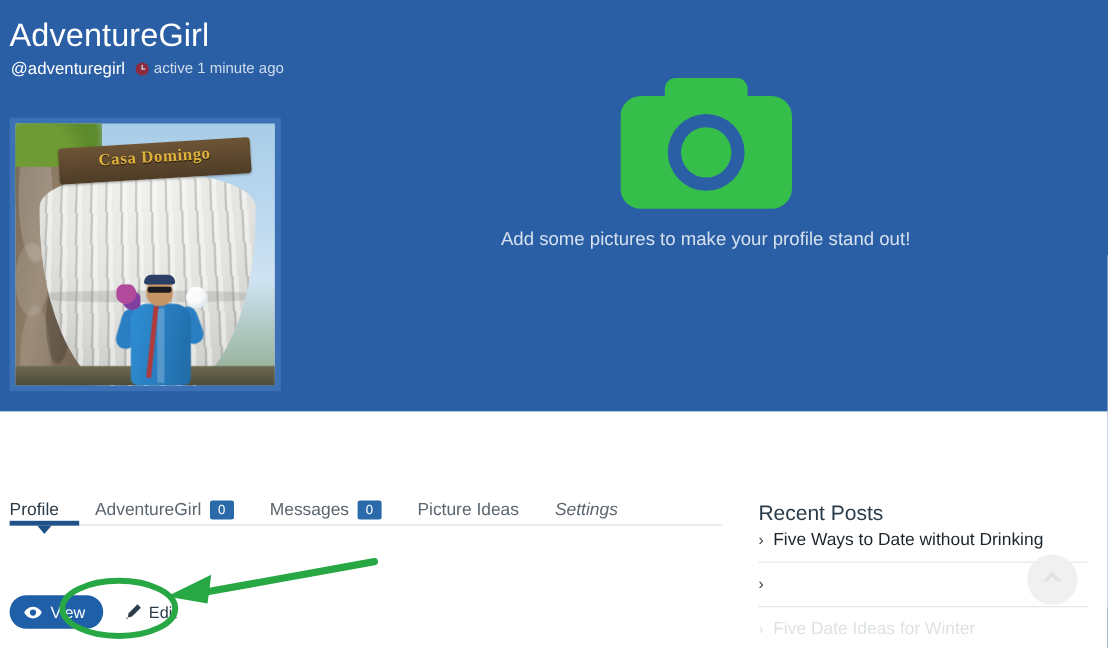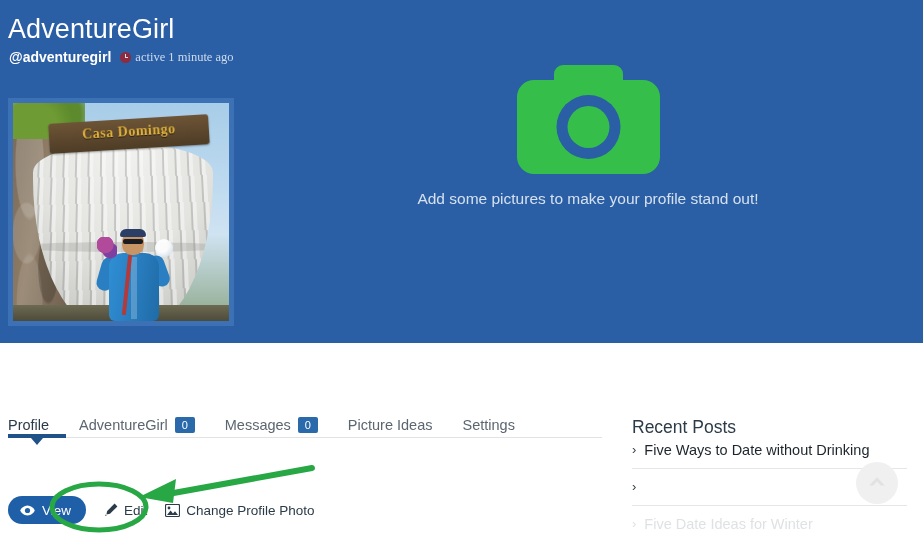--- a/index.html
+++ b/index.html
@@ -43,21 +43,21 @@
   .meta-row {
     position: absolute;
     left: 9px; top: 48px;
     display: flex;
     align-items: center;
     height: 18px;
     white-space: nowrap;
   }
   .user-nicename {
     font-size: 14px;
-    font-weight: bold;
+    font-weight: normal;
     color: #ffffff;
     line-height: 18px;
   }
   .activity-wrap {
     display: flex;
     align-items: center;
     margin-left: 9px;
   }
   .clock-icon {
     width: 11px; height: 11px;
@@ -78,21 +78,20 @@
     content: "";
     position: absolute;
     left: 5px; top: 5.5px;
     width: 3px; height: 1px;
     background: #d8e2ee;
   }
   .activity-text {
     font-size: 12.5px;
     color: #cfdcec;
     line-height: 18px;
-    font-family: Liberation Serif, serif;
   }
 
   
   .avatar-frame {
     position: absolute;
     left: 8px; top: 98px;
     width: 226px;
     height: 228px;
     background: #3c71b6;
     padding: 5px;
@@ -255,21 +254,21 @@
   }
   .tab {
     display: flex;
     align-items: center;
     font-size: 14.5px;
     color: #5c6670;
     margin-right: 30px;
     cursor: pointer;
     line-height: 20px;
   }
-  .tab:last-child { margin-right: 0; }
+  .tab:last-child { margin-right: 0; font-style: italic; }
   .tab.active { color: #2b3b48; }
   .tab-badge {
     margin-left: 7px;
     min-width: 10px;
     height: 16px;
     padding: 0 5px;
     background: #2a6aab;
     color: #ffffff;
     font-size: 11px;
     line-height: 16px;
@@ -480,30 +479,20 @@
       <div class="action-link">
         <span class="lnk-icon">
           <svg width="14" height="14" viewBox="0 0 14 14" xmlns="http://www.w3.org/2000/svg">
             <path d="M10.6 0.6l2.8 2.8-7.4 7.4-3.6 0.8 0.8-3.6z" fill="#2b3b48"></path>
             <path d="M1.2 12.9l1.5-0.4-1.1-1.1z" fill="#2b3b48"></path>
           </svg>
         </span>
         <span>Edit</span>
       </div>
 
-      <div class="action-link">
-        <span class="lnk-icon">
-          <svg width="15" height="13" viewBox="0 0 15 13" xmlns="http://www.w3.org/2000/svg">
-            <rect x="0.5" y="0.5" width="14" height="12" rx="1.2" fill="none" stroke="#2b3b48" stroke-width="1.2"></rect>
-            <circle cx="4" cy="4" r="1.4" fill="#2b3b48"></circle>
-            <path d="M2 11l3.6-4.4 2.4 2.8 2-2.2 3 3.8z" fill="#2b3b48"></path>
-          </svg>
-        </span>
-        <span>Change Profile Photo</span>
-      </div>
     </div>
 
     <div class="sidebar">
       <div class="sidebar-title">Recent Posts</div>
 
       <div class="post-item">
         <span class="post-chevron">›</span>
         <span class="post-title">Five Ways to Date without Drinking</span>
       </div>
       <div class="post-item">

